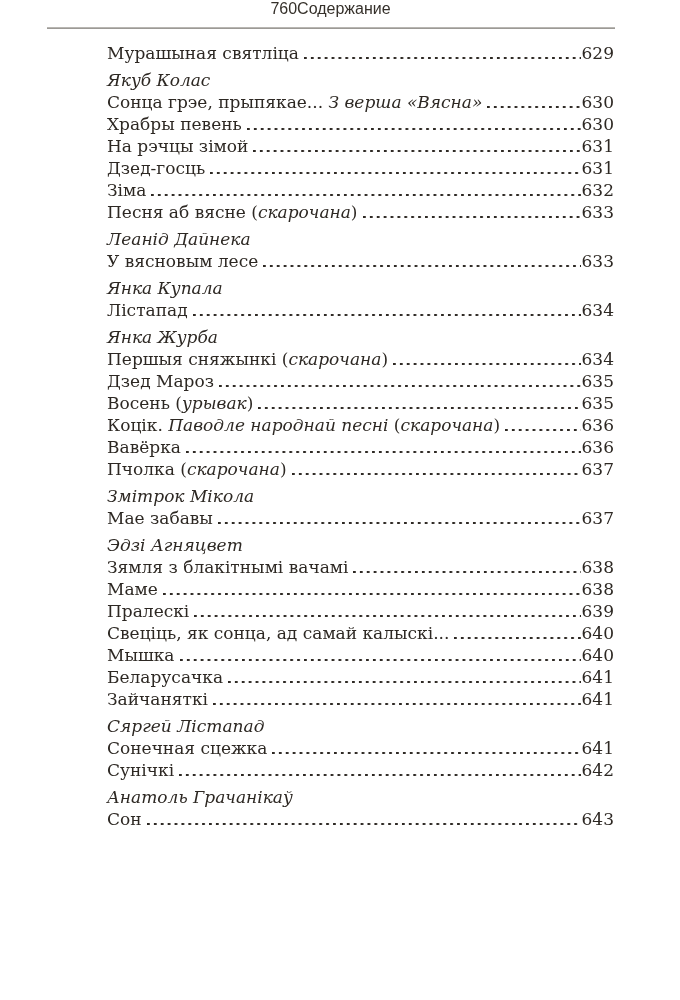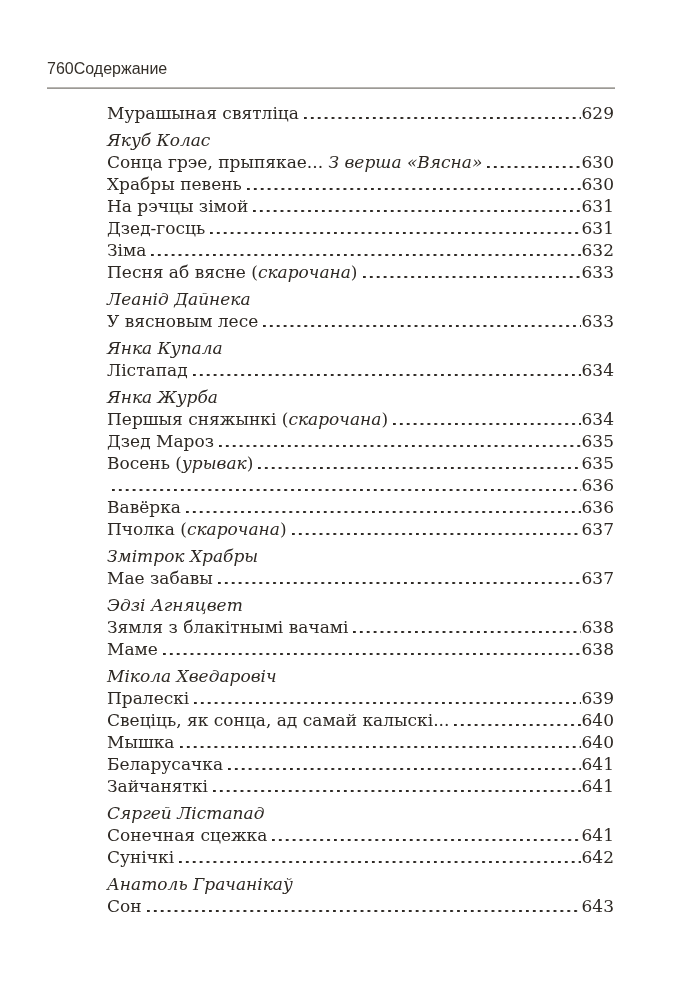--- a/index.html
+++ b/index.html
@@ -13,23 +13,22 @@
     position: relative;
     width: 680px;
     height: 1000px;
     background: var(--bg);
     overflow: hidden;
     font-family: "DejaVu Serif", serif;
     color: var(--ink);
   }
   .header {
     margin: 0 66px 0 47px;
-    padding-top: 60px;
     display: flex;
-    justify-content: flex-start;
+    justify-content: center;
     align-items: baseline;
     font-family: "Liberation Sans", sans-serif;
     font-size: 16px;
     color: #35302a;
   }
   .header-rule {
     margin: 9px 65px 0 47px;
     height: 2px;
     background: linear-gradient(to bottom, #c6c4c0, var(--rule));
   }
@@ -130,51 +129,51 @@
         <span class="title"><span class="t">Дзед Мароз</span></span>
         <span class="leader"></span>
         <span class="pg">635</span>
       </div>
       <div class="row entry">
         <span class="title"><span class="t">Восень (</span><span class="t italic">урывак</span><span class="t">)</span></span>
         <span class="leader"></span>
         <span class="pg">635</span>
       </div>
       <div class="row entry">
+        <span class="title"><span class="t">Коцік. </span><span class="t italic">Паводле народнай песні</span><span class="t"> (</span><span class="t italic">скарочана</span><span class="t">)</span></span>
         <span class="leader"></span>
         <span class="pg">636</span>
       </div>
       <div class="row entry">
         <span class="title"><span class="t">Вавёрка</span></span>
         <span class="leader"></span>
         <span class="pg">636</span>
       </div>
       <div class="row entry">
         <span class="title"><span class="t">Пчолка (</span><span class="t italic">скарочана</span><span class="t">)</span></span>
         <span class="leader"></span>
         <span class="pg">637</span>
       </div>
-      <div class="row author"><span class="t">Змітрок Храбры</span></div>
+      <div class="row author"><span class="t">Змітрок Мікола</span></div>
       <div class="row entry">
         <span class="title"><span class="t">Мае забавы</span></span>
         <span class="leader"></span>
         <span class="pg">637</span>
       </div>
       <div class="row author"><span class="t">Эдзі Агняцвет</span></div>
       <div class="row entry">
         <span class="title"><span class="t">Зямля з блакітнымі вачамі</span></span>
         <span class="leader"></span>
         <span class="pg">638</span>
       </div>
       <div class="row entry">
         <span class="title"><span class="t">Маме</span></span>
         <span class="leader"></span>
         <span class="pg">638</span>
       </div>
-      <div class="row author"><span class="t">Мікола Хведаровіч</span></div>
       <div class="row entry">
         <span class="title"><span class="t">Пралескі</span></span>
         <span class="leader"></span>
         <span class="pg">639</span>
       </div>
       <div class="row entry">
         <span class="title"><span class="t">Свеціць, як сонца, ад самай калыскі...</span></span>
         <span class="leader"></span>
         <span class="pg">640</span>
       </div>

